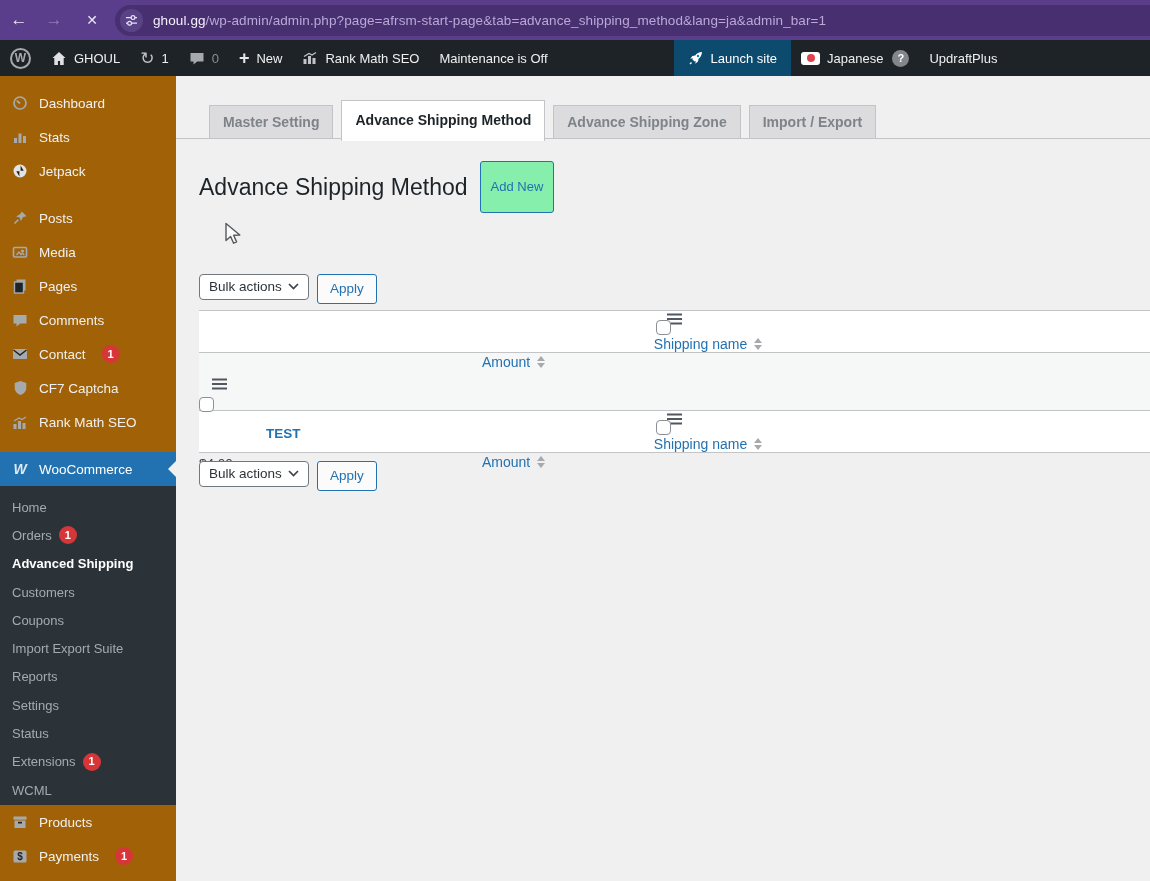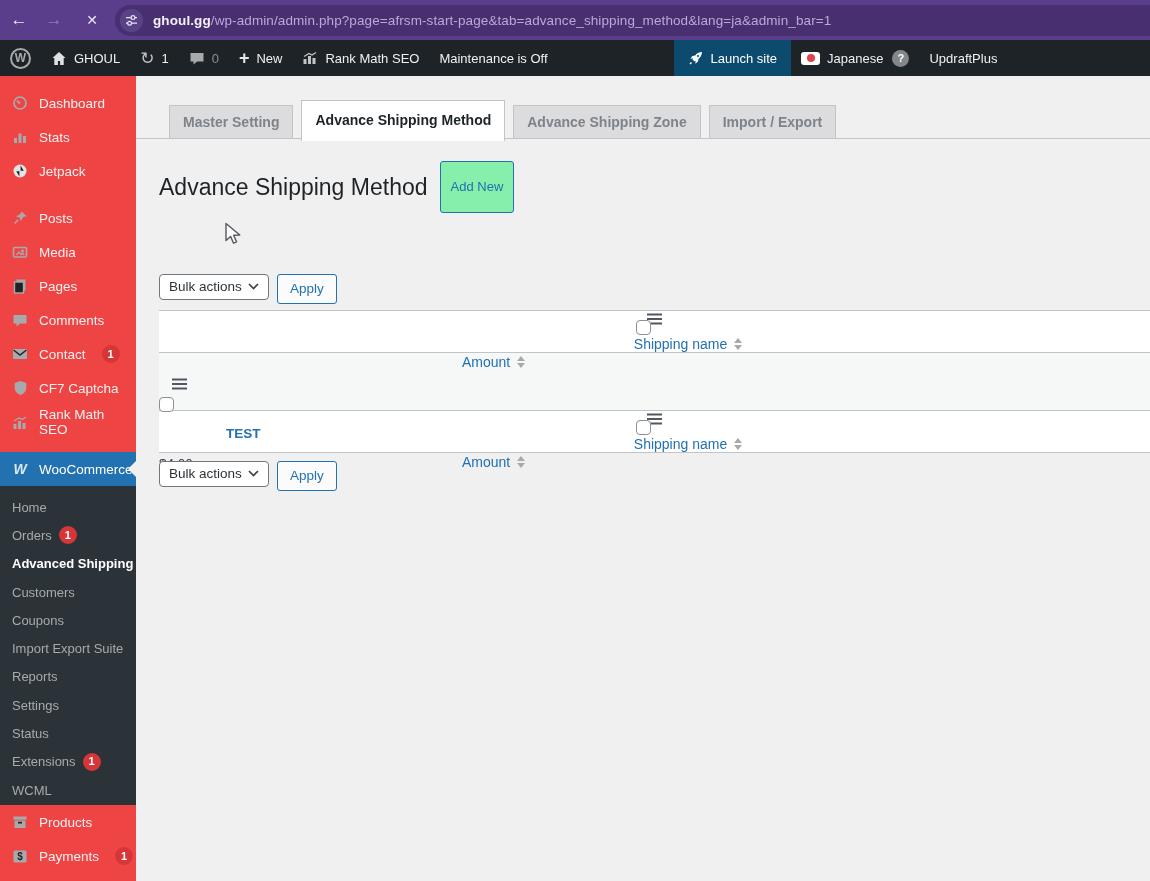--- a/index.html
+++ b/index.html
@@ -14,40 +14,40 @@
   
   .browser-bar { height:40px; background:#5a3e8c; display:flex; align-items:center; padding-left:6px; }
   .nav-glyph { width:26px; text-align:center; color:#ece6f6; font-size:17px; line-height:40px; cursor:default; }
   .nav-fwd { color:rgba(236,230,246,.38); margin-left:9px; }
   .nav-close { margin-left:12px; font-size:14px; }
   .url-pill { flex:1; margin-left:10px; height:31px; background:#483070; border-radius:16px 0 0 16px;
               display:flex; align-items:center; padding-left:5px; overflow:hidden; white-space:nowrap; }
   .site-info { width:23px; height:23px; border-radius:50%; background:#5a4287; display:flex;
                align-items:center; justify-content:center; margin-right:10px; flex:none; }
   .url-text { font-size:13.5px; color:#b9a9d8; letter-spacing:.1px; }
-  .url-host { color:#f4f0fb; font-weight:bold; }
+  .url-host { color:#f4f0fb; font-weight:normal; }
 
   
   .admin-bar { height:36px; background:#1d2327; display:flex; align-items:center; color:#f0f0f1; font-size:13px; }
   .ab-item { display:flex; align-items:center; gap:7px; padding:0 10px; height:36px; cursor:pointer; }
   .wp-logo { width:21px; height:21px; border-radius:50%; border:2px solid #a7aaad; color:#a7aaad;
              font-weight:bold; font-size:12px; display:flex; align-items:center; justify-content:center; }
   .upd-glyph { color:#c3c4c7; font-size:17px; line-height:1; }
   .count-muted { color:#8c8f94; }
   .plus { font-size:18px; font-weight:bold; color:#e6e7e8; line-height:1; }
   .launch-site { background:#0c4a6e; color:#fff; padding:4px 14px; margin-left:116px; }
   .flag-jp { width:19px; height:13px; background:#fff; border-radius:3px; display:inline-flex;
              align-items:center; justify-content:center; }
   .flag-jp i { width:8px; height:8px; border-radius:50%; background:#df444e; }
   .help-circle { width:17px; height:17px; border-radius:50%; background:#83878b; color:#fff; font-size:11px;
                  font-weight:bold; display:flex; align-items:center; justify-content:center; margin-left:2px; }
 
   
   .main { display:flex; height:805px; }
-  .sidebar { width:136px; flex:none; background:#ef4444; padding-top:10px; color:#f0f0f1; }
+  .sidebar { width:176px; flex:none; background:#a16207; padding-top:10px; color:#f0f0f1; }
   .content { flex:1; min-width:0; background:#f0f0f1; }
 
   
   .sb-item { height:34px; display:flex; align-items:center; padding-left:10px; gap:9px; font-size:13.5px; cursor:pointer; }
   .sb-icon { width:20px; display:flex; justify-content:center; flex:none; }
   .sb-sep { height:13px; }
   .sb-wc { background:#2271b1; color:#fff; position:relative; }
   .sb-wc .wc-w { font-weight:bold; font-size:14px; color:rgba(255,255,255,.85); font-style:italic; }
   .sb-wc::after { content:""; position:absolute; right:0; top:50%; margin-top:-8px;
                   border:8px solid transparent; border-right:8px solid #f0f0f1; }

